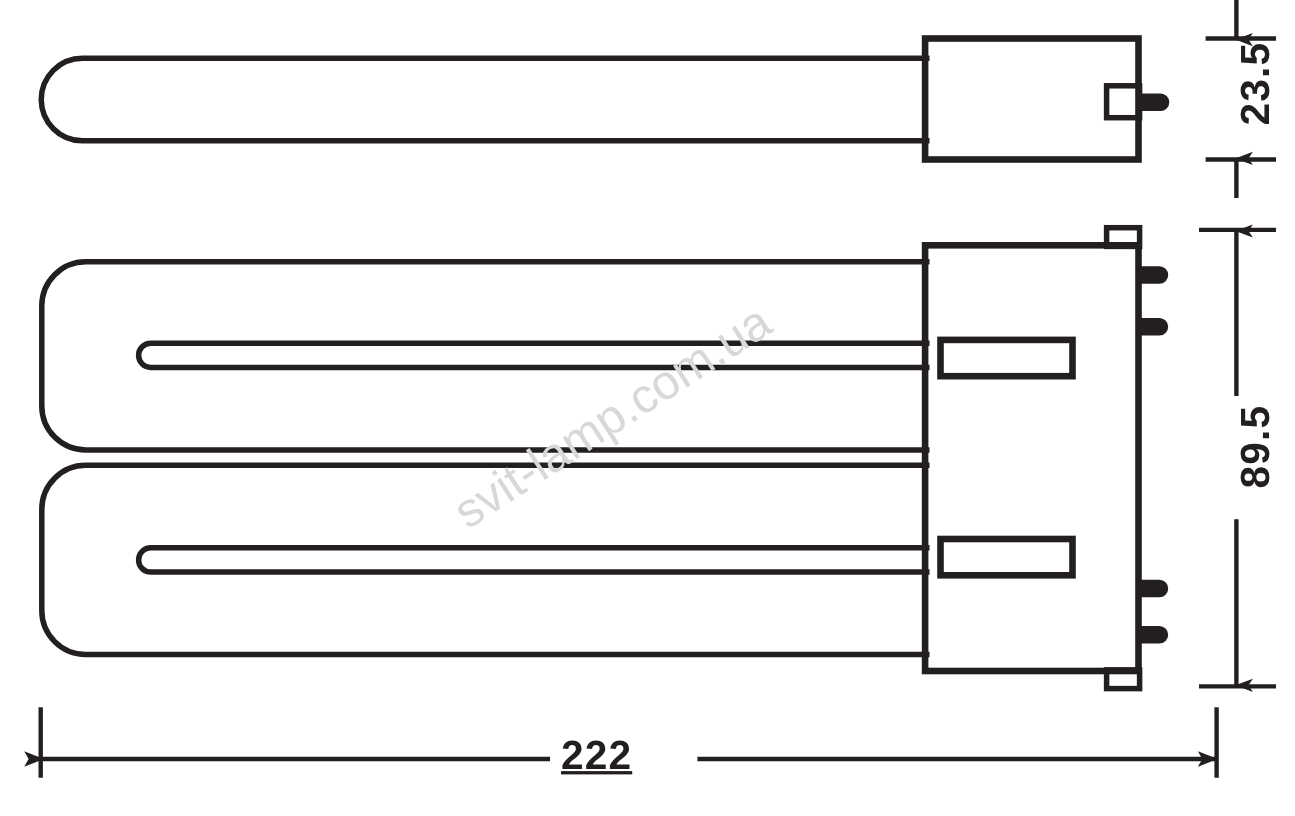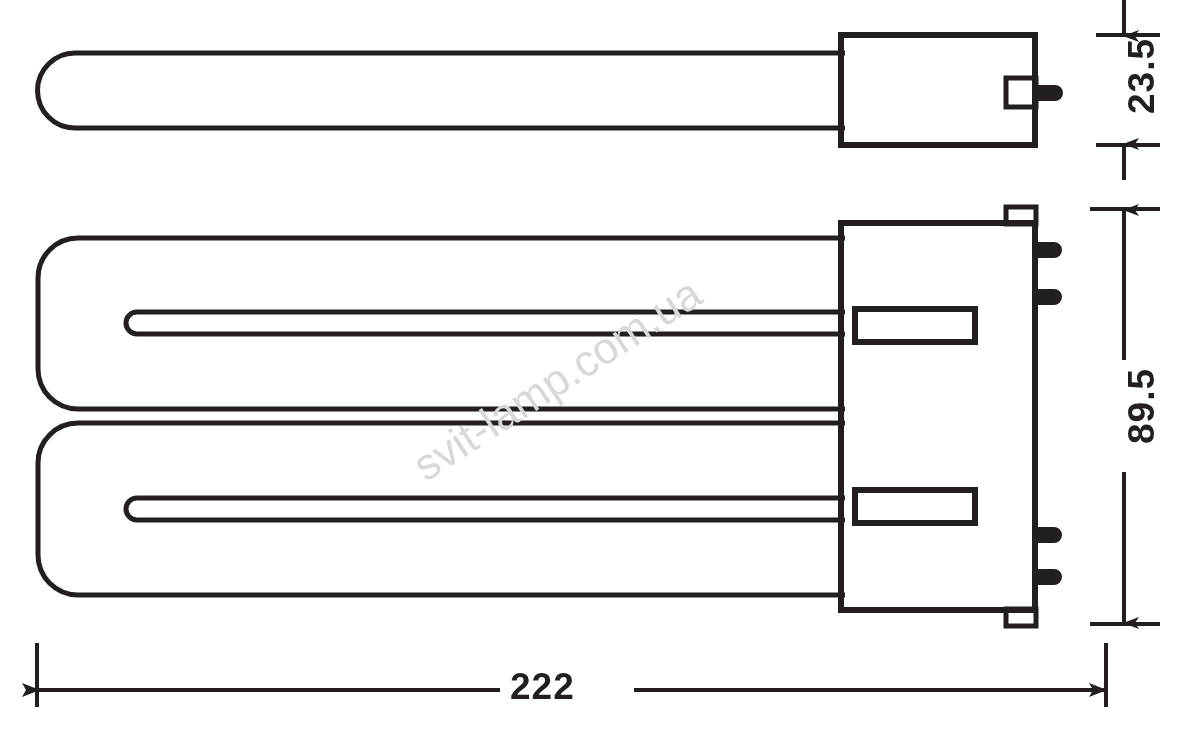--- a/index.html
+++ b/index.html
@@ -43,20 +43,21 @@
     left: 1104px;
     top: 385px;
     font-size: 37px;
     transform: rotate(-90deg);
     transform-origin: 50% 50%;
   }
   #label-222 {
     left: 510px;
     top: 666px;
     font-size: 37px;
+    text-decoration: underline;
   }
   #watermark {
     position: absolute;
     left: 404px;
     top: 449px;
     font-family: "Liberation Sans", sans-serif;
     font-size: 44px;
     color: #d8d8da;
     white-space: nowrap;
     transform: rotate(-33deg);

